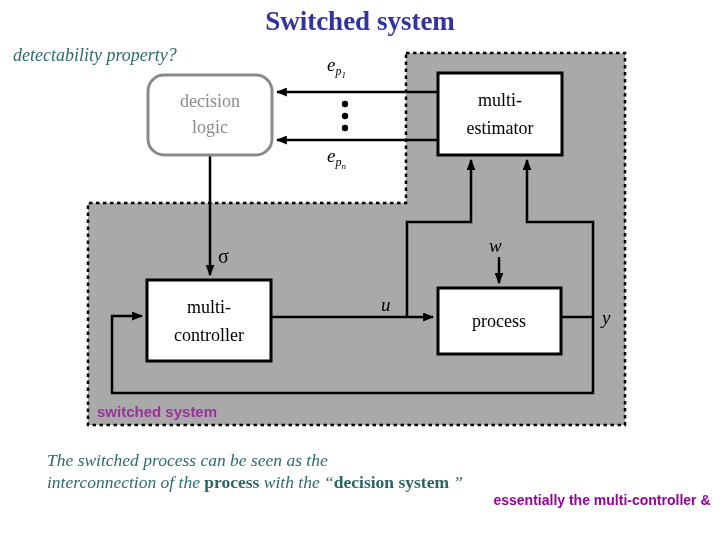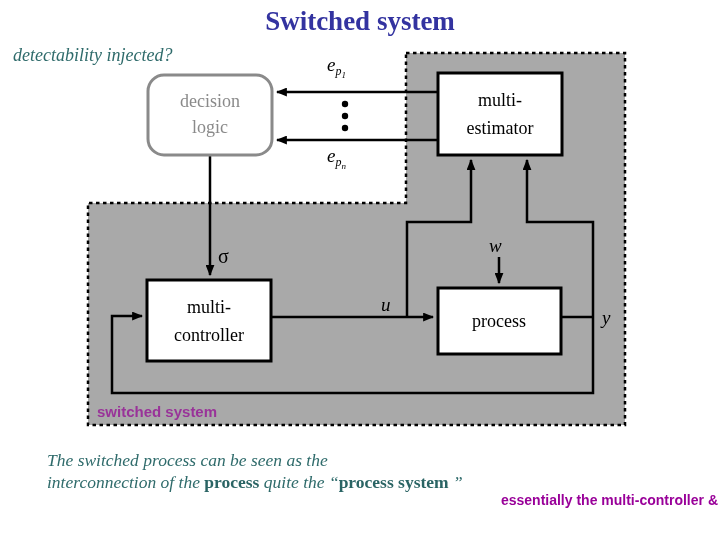--- a/index.html
+++ b/index.html
@@ -33,33 +33,33 @@
   .regionlabel{font-family:"Liberation Sans", sans-serif;font-size:15px;font-weight:bold;fill:#993399;}
   .caption{
     position:absolute;left:47px;top:449px;
     font-family:"Liberation Serif", serif;
     font-size:17.5px;line-height:22px;color:#2F6B6B;
   }
   .caption .script{font-style:italic;}
   .caption .emph{font-weight:bold;font-style:normal;color:#2A6464;}
   .note{
     position:absolute;right:2px;top:492px;width:232px;
-    text-align:right;
+    text-align:center;
     font-family:"Liberation Sans", sans-serif;
     font-size:14px;font-weight:bold;line-height:17px;color:#990099;
   }
 </style>
 </head>
 <body>
 
 <div class="slide">
 
   <h1 class="title">Switched system</h1>
 
-  <div class="question">detectability injected?</div>
+  <div class="question">detectability property?</div>
 
   <svg class="diagram" width="720" height="540" viewBox="0 0 720 540">
     <defs>
       <marker id="arrow" viewBox="0 0 10 8" refX="9" refY="4" markerUnits="userSpaceOnUse" markerWidth="11" markerHeight="9" orient="auto">
         <path d="M0,0 L10,4 L0,8 z" fill="#000"></path>
       </marker>
     </defs>
 
     <polygon class="region" points="406,53 625,53 625,425 88,425 88,203 406,203"></polygon>
 
@@ -110,20 +110,20 @@
 
     <text class="sig" x="327" y="71"><tspan>e</tspan><tspan dy="4" font-size="12">p</tspan><tspan dy="3" font-size="9">1</tspan></text>
 
     <text class="sig" x="327" y="162"><tspan>e</tspan><tspan dy="4" font-size="12">p</tspan><tspan dy="3" font-size="9">n</tspan></text>
 
     <text class="regionlabel" x="97" y="417">switched system</text>
   </svg>
 
   <div class="caption">
     <div class="script">The switched process can be seen as the</div>
-    <div><span class="script">interconnection of the </span><span class="emph">process</span><span class="script"> quite the </span><span class="script">“</span><span class="emph">process system</span><span class="script"> ”</span></div>
+    <div><span class="script">interconnection of the </span><span class="emph">process</span><span class="script"> with the </span><span class="script">“</span><span class="emph">decision system</span><span class="script"> ”</span></div>
   </div>
 
   <div class="note">
     <div>essentially the multi-controller &amp;</div>
   </div>
 
 </div>
 
 </body></html>

